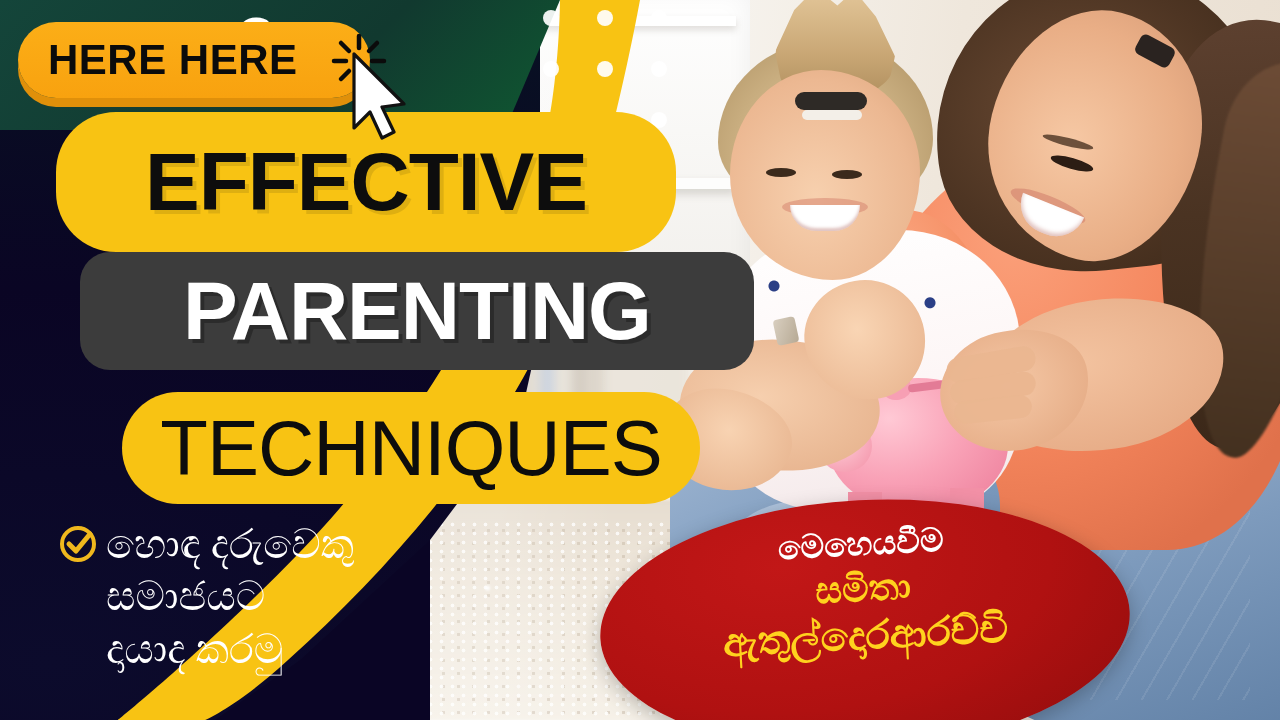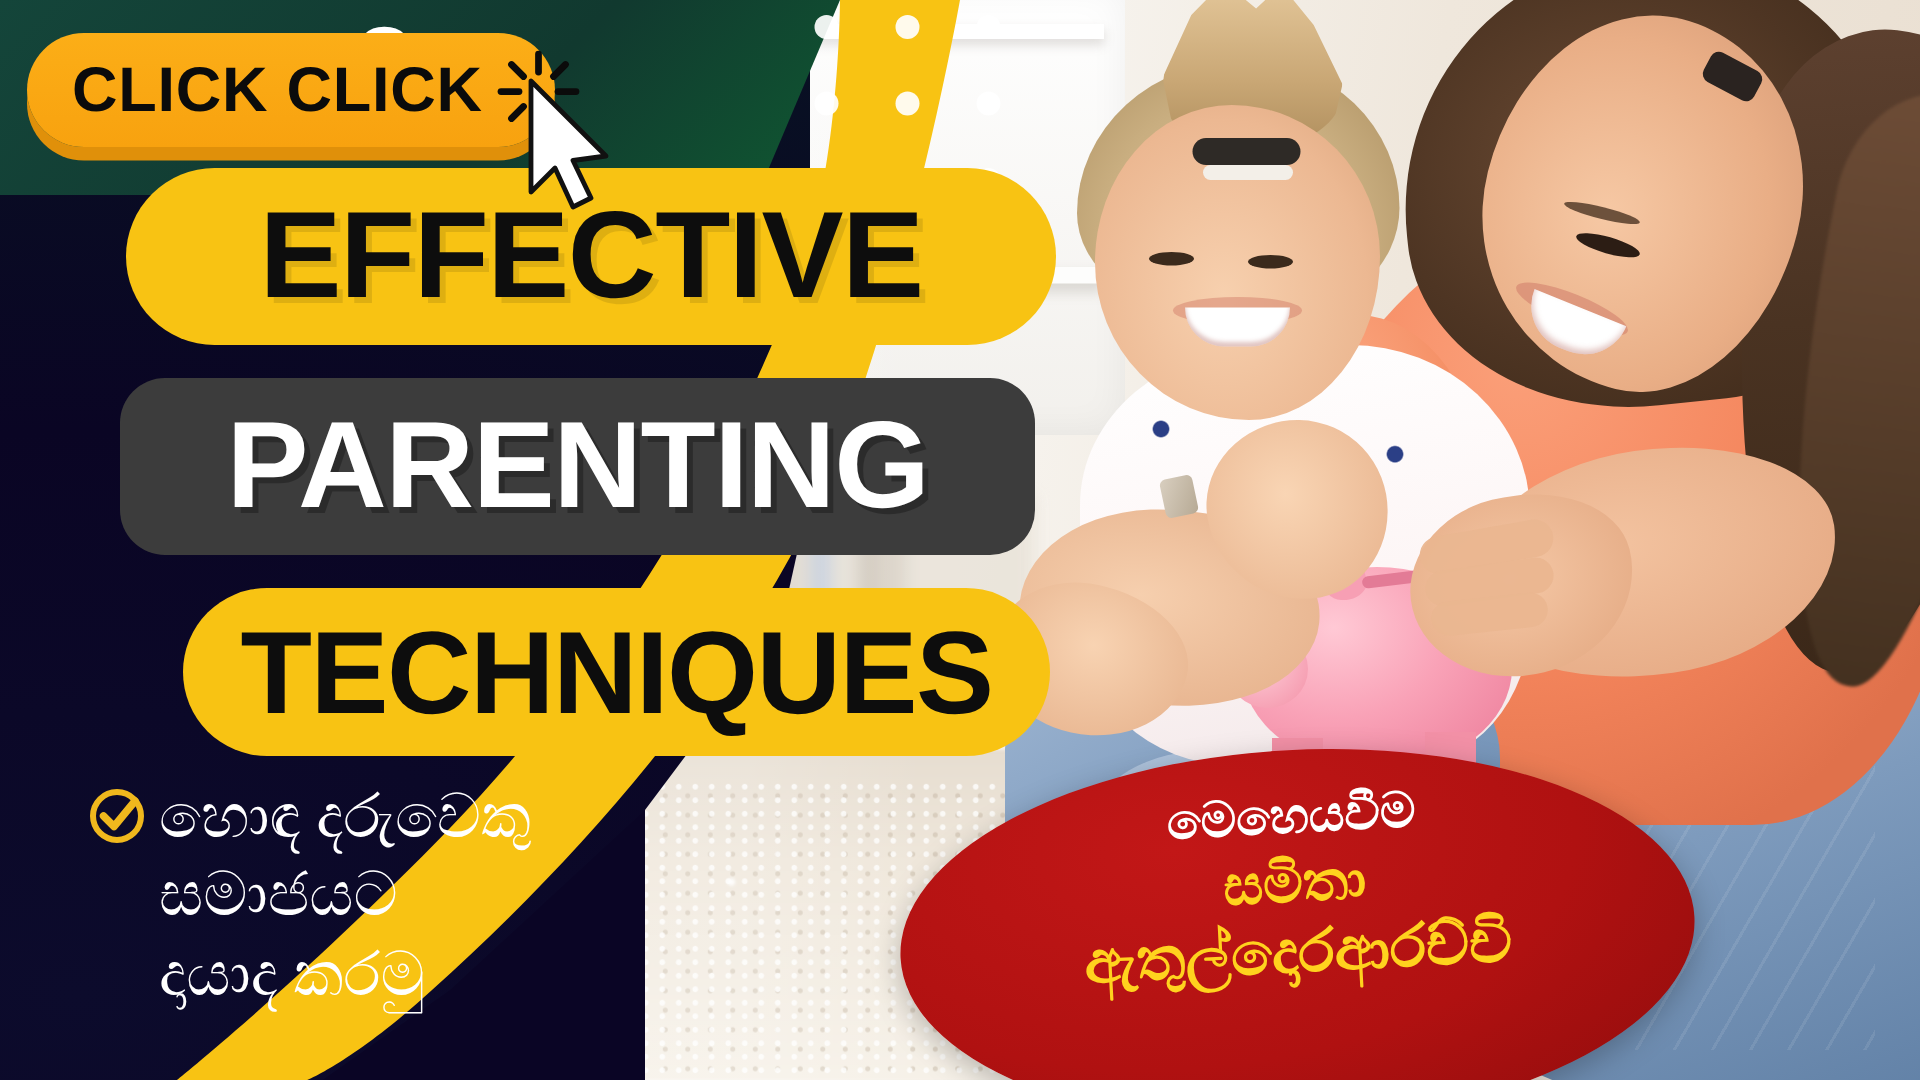--- a/index.html
+++ b/index.html
@@ -367,44 +367,44 @@
   }
   .click-burst { position:absolute; left:330px; top:32px; width:58px; height:58px; z-index:32; }
   .cursor-arrow { position:absolute; left:348px; top:52px; width:62px; height:88px; z-index:33; }
 
   
   .band {
     position:absolute; display:flex; align-items:center;
     z-index:20;
   }
   .band-1 {
-    left:84px; top:112px; width:620px; height:118px;
+    left:56px; top:112px; width:620px; height:140px;
     background:#f8c313; border-radius:60px;
     justify-content:center;
   }
   .band-1 span {
     font-size:82px; font-weight:bold; color:#0d0d0d; letter-spacing:-1px;
     text-shadow:4px 4px 0 rgba(0,0,0,.10);
   }
   .band-2 {
-    left:80px; top:252px; width:610px; height:118px;
+    left:80px; top:252px; width:674px; height:118px;
     background:#3c3c3c; border-radius:30px;
     justify-content:center;
   }
   .band-2 span {
     font-size:82px; font-weight:bold; color:#ffffff; letter-spacing:-1px;
     text-shadow:4px 4px 0 rgba(0,0,0,.28);
   }
   .band-3 {
     left:122px; top:392px; width:578px; height:112px;
     background:#f8c313; border-radius:56px;
     justify-content:center;
   }
   .band-3 span {
-    font-size:78px; font-weight:bold; color:#0d0d0d; letter-spacing:-1px;
+    font-size:78px; font-weight:normal; color:#0d0d0d; letter-spacing:-1px;
   }
 
   
   .bullet-block {
     position:absolute; left:58px; top:518px; width:430px; z-index:22;
   }
   .bullet-row { display:flex; align-items:flex-start; gap:8px; }
   .check-icon { flex:0 0 auto; width:40px; height:40px; margin-top:6px; }
   .sinhala-lines {
     font-family:"Liberation Sans", sans-serif;
@@ -537,21 +537,21 @@
     <span>EFFECTIVE</span>
   </div>
   <div class="band band-2">
     <span>PARENTING</span>
   </div>
   <div class="band band-3">
     <span>TECHNIQUES</span>
   </div>
 
   <div class="click-here">
-    <span>CLICK CLICK</span>
+    <span>HERE HERE</span>
   </div>
   <svg class="click-burst" viewBox="0 0 58 58">
     <g stroke="#0b0b0b" stroke-width="4.5" stroke-linecap="round">
       <line x1="29" y1="4" x2="29" y2="16"></line>
       <line x1="11" y1="11" x2="19" y2="19"></line>
       <line x1="47" y1="11" x2="39" y2="19"></line>
       <line x1="4" y1="29" x2="16" y2="29"></line>
       <line x1="54" y1="29" x2="42" y2="29"></line>
       <line x1="11" y1="47" x2="19" y2="39"></line>
     </g>

